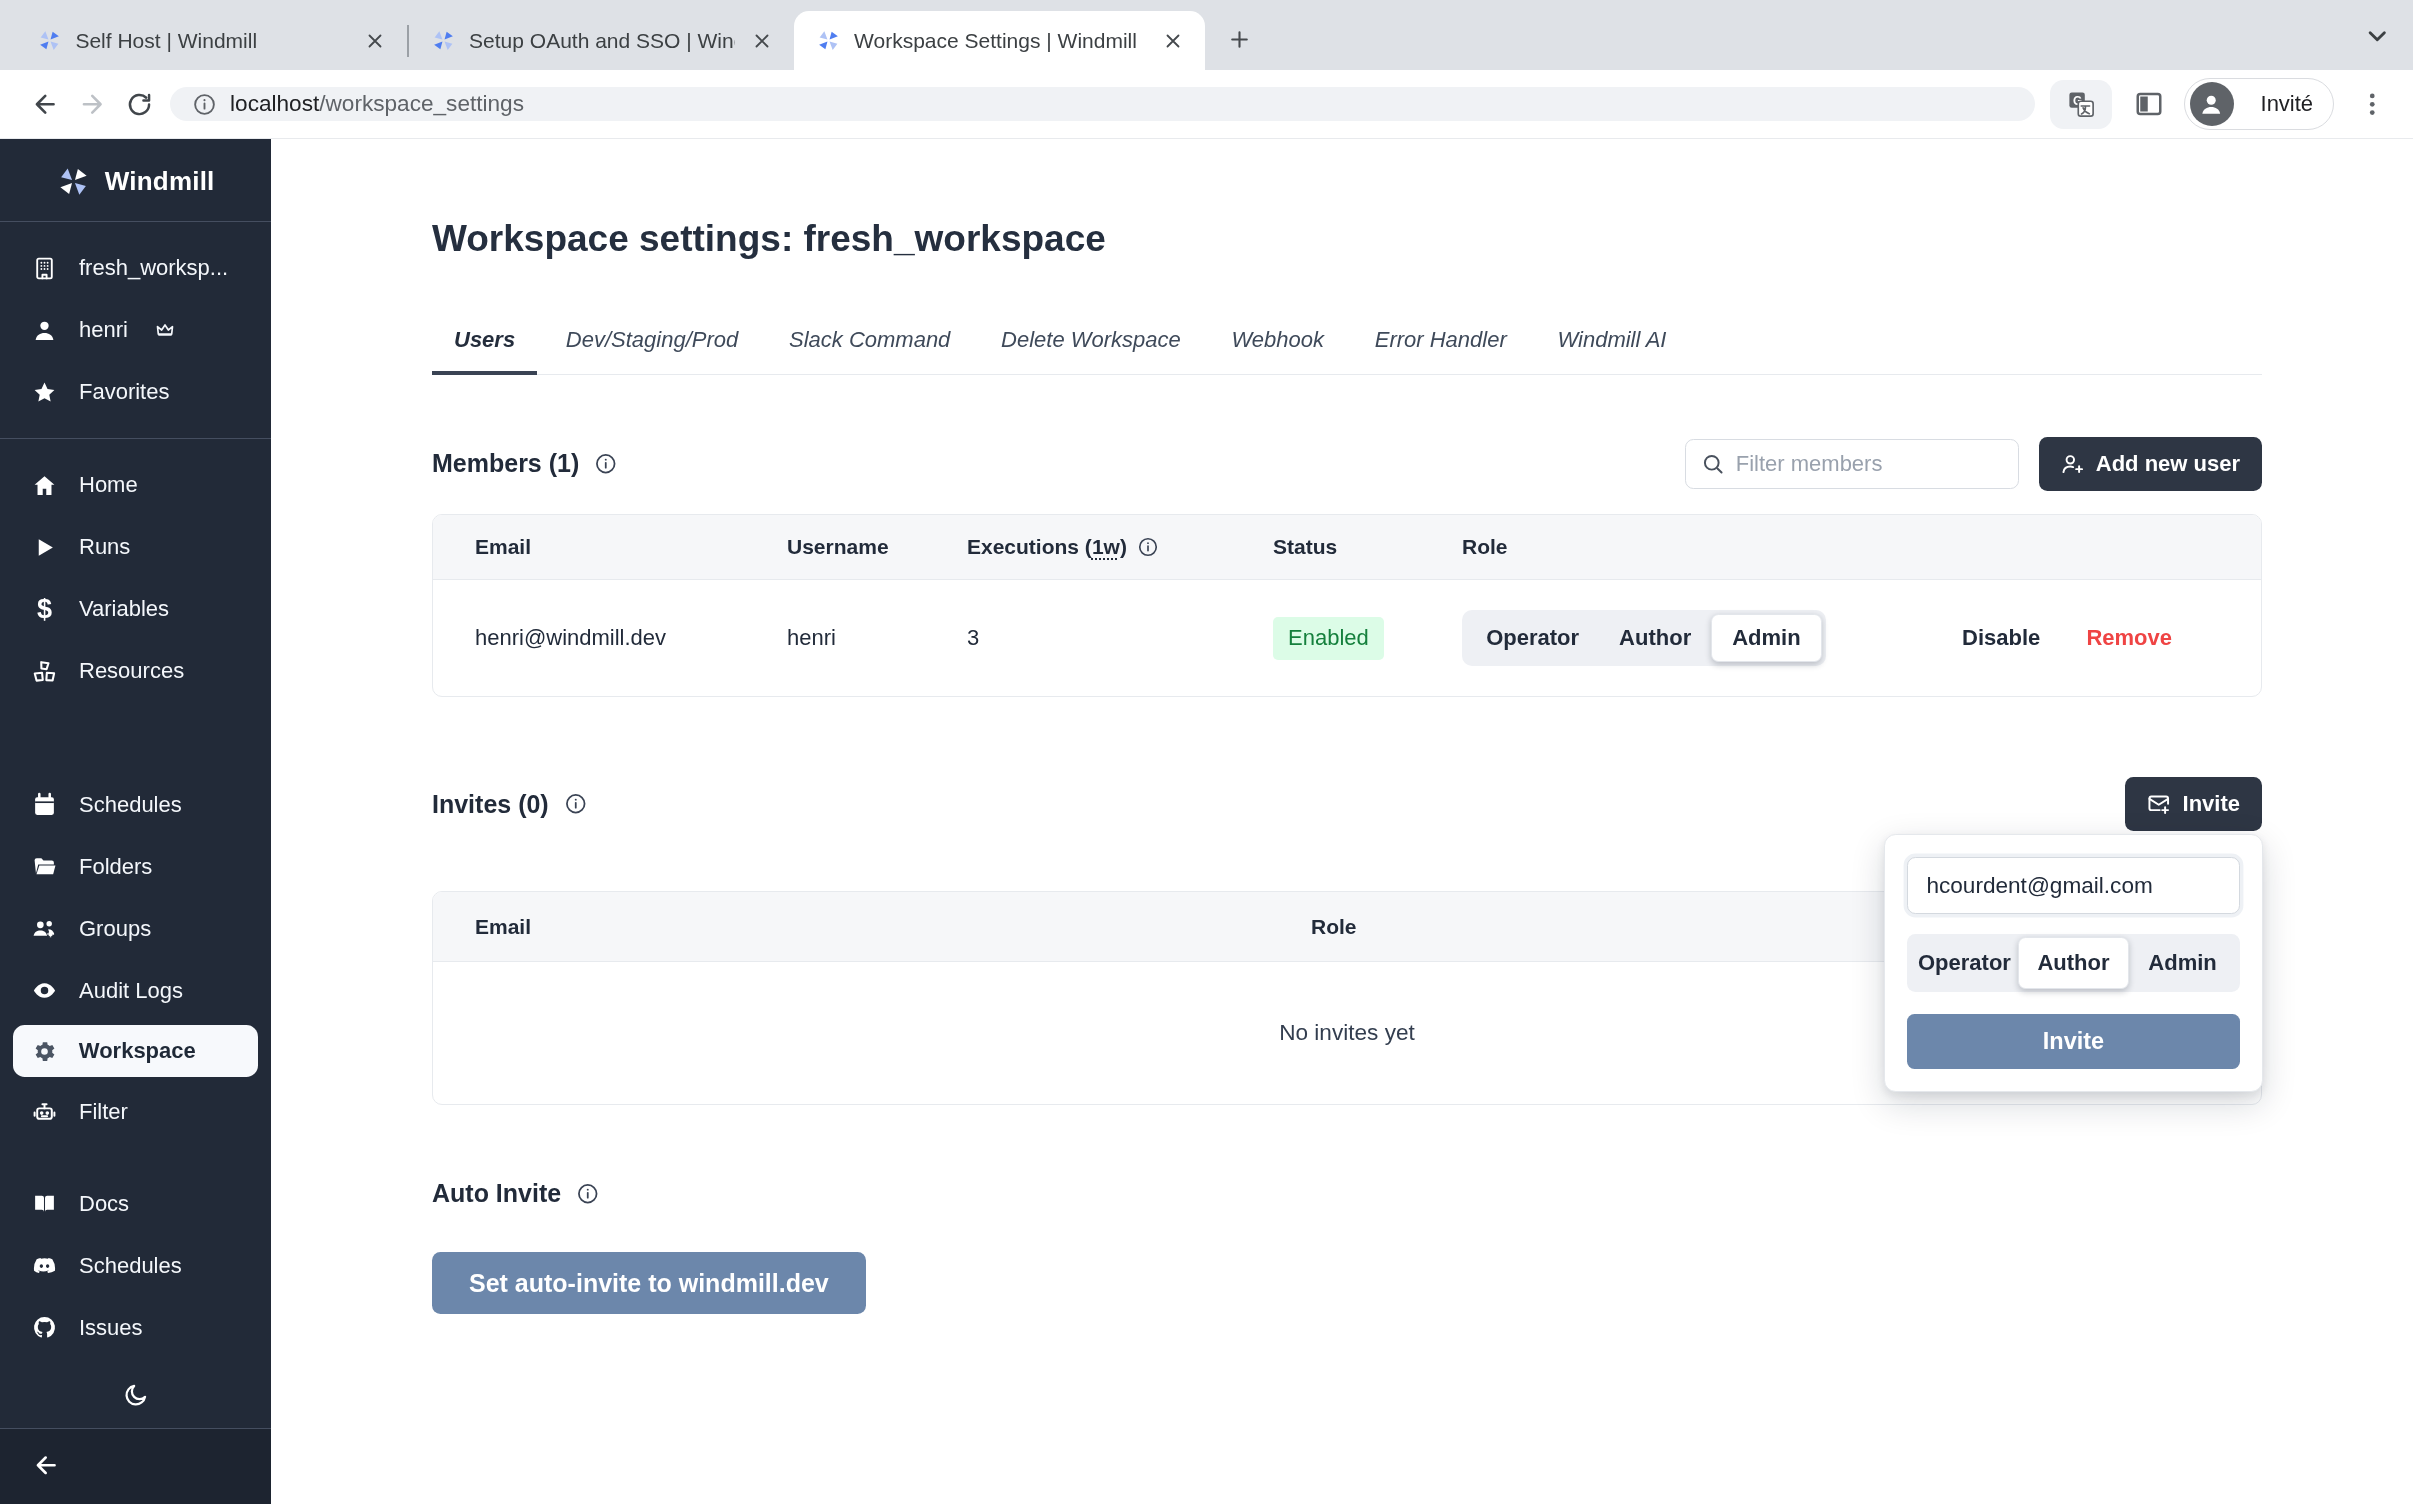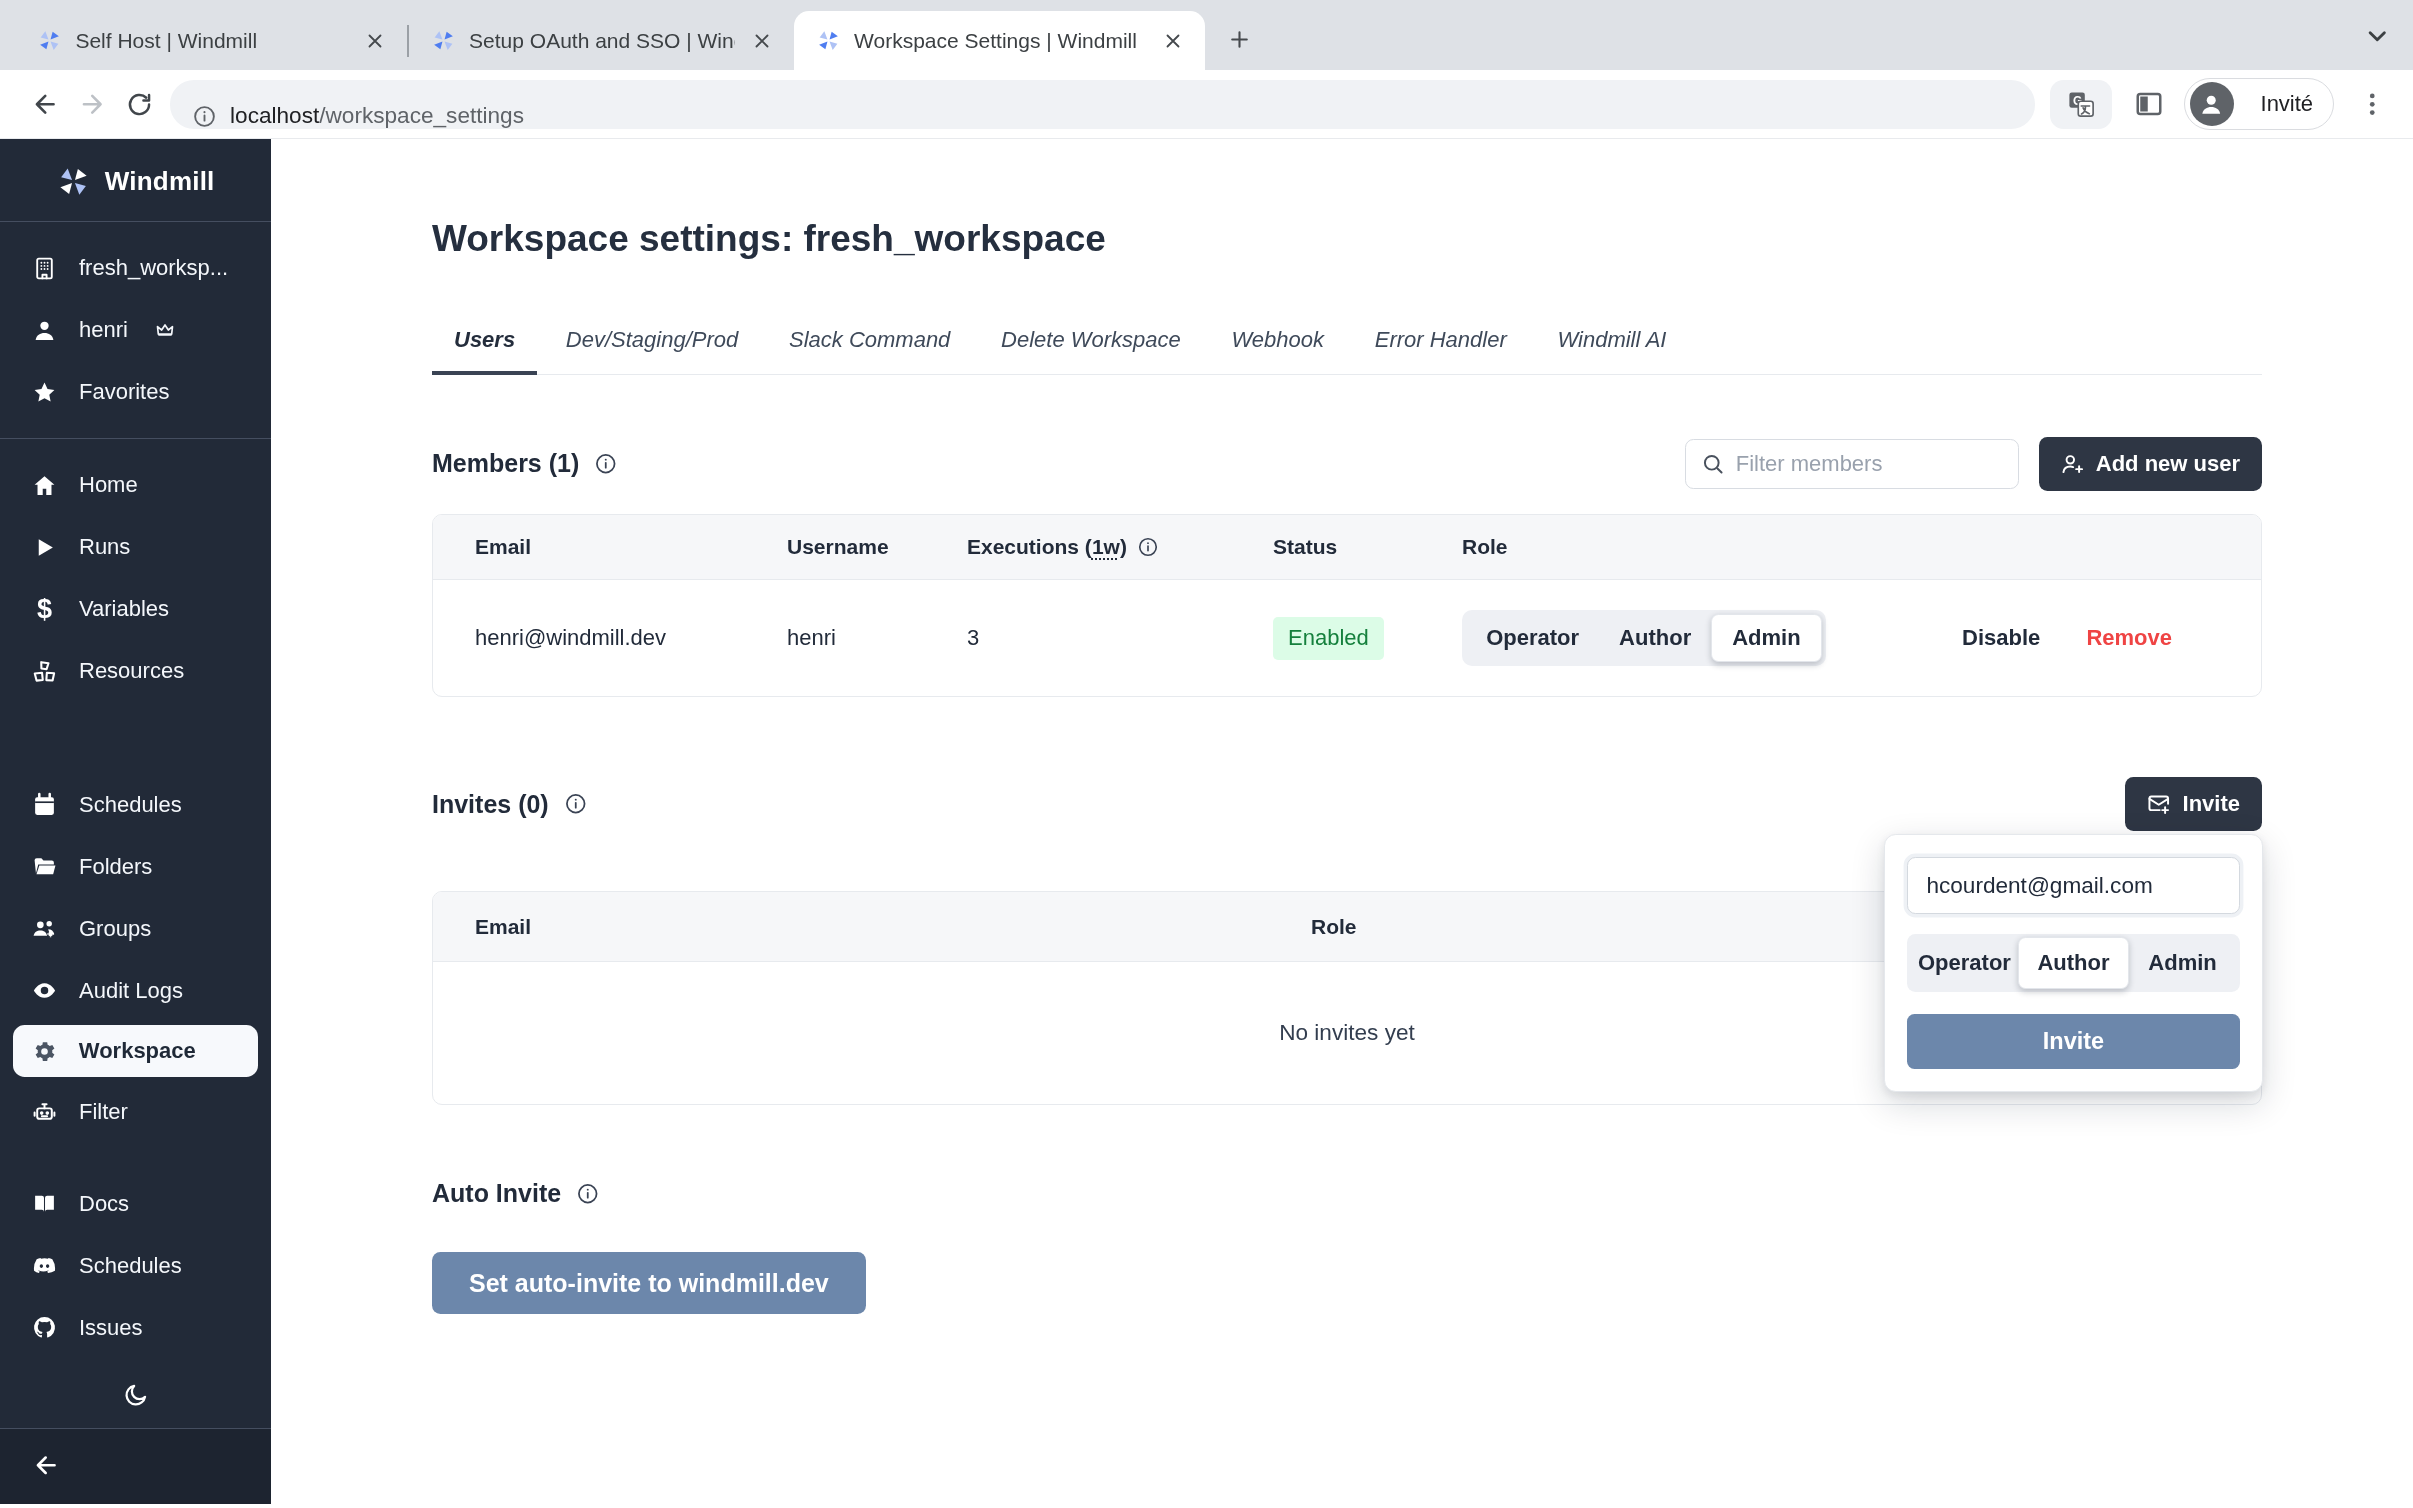--- a/index.html
+++ b/index.html
@@ -15,21 +15,21 @@
   .tab.t1 { width:392px; } .tab.t2 { width:385px; } .tab.t3 { width:411px;margin-top:48px; }
   .tab-close { width:27px; height:27px; display:flex; align-items:center; justify-content:center; border-radius:50%; color:#45494d; flex:none; }
   .tab-sep { width:1.7px; height:32px; background:#9ba0a6; margin:0 0 13.4px 0; flex:none; }
   .newtab-btn { width:47px; height:47px; margin:0 0 6.7px 11.7px; display:flex; align-items:center; justify-content:center; border-radius:50%; color:#45494d; }
   .tabstrip-chevron { position:absolute; right:22px; top:22px; color:#3c4043; }
   .favicon { width:25px; height:25px; flex:none; }
 
   .urlrow { position:absolute; top:70px; left:0; right:0; height:69px; background:#fff; display:flex; align-items:center; padding:0 22px; border-bottom:0.8px solid #e8eaed; }
   .navbtn { width:47px; height:47px; border-radius:50%; display:flex; align-items:center; justify-content:center; color:#41464b; flex:none; }
   .navbtn.disabled { color:#bdc1c6; }
-  .urlpill { flex:1; height:49px; background:#f0f2f5; border-radius:24px; display:flex; align-items:flex-end; gap:13.4px; padding:0 22px; margin:0 15px 0 6.7px; }
+  .urlpill { flex:1; height:34px; background:#f0f2f5; border-radius:24px; display:flex; align-items:center; gap:13.4px; padding:0 22px; margin:0 15px 0 6.7px; }
   .url-host { font-size:22.6px; color:#202124; }
   .url-path { font-size:22.6px; color:#5f6368; }
   .ext-pill { width:62px; height:49px; background:#f0f2f5; border-radius:13.4px; display:flex; align-items:center; justify-content:center; margin-right:22px; }
   .panel-icon-btn { margin-right:20px; color:#5f6368; }
   .profile-pill { height:52px; border:0.8px solid #dadce0; border-radius:26px; display:flex; align-items:center; gap:27px; padding:3.4px 20px 3.4px 4.2px; margin-right:18.4px; }
   .avatar-circle { width:44px; height:44px; border-radius:50%; background:#5f6368; display:flex; align-items:center; justify-content:center; color:#fff; }
   .profile-name { font-size:22px; color:#202124; }
   .kebab { color:#5f6368; padding:5px; }
 
   

